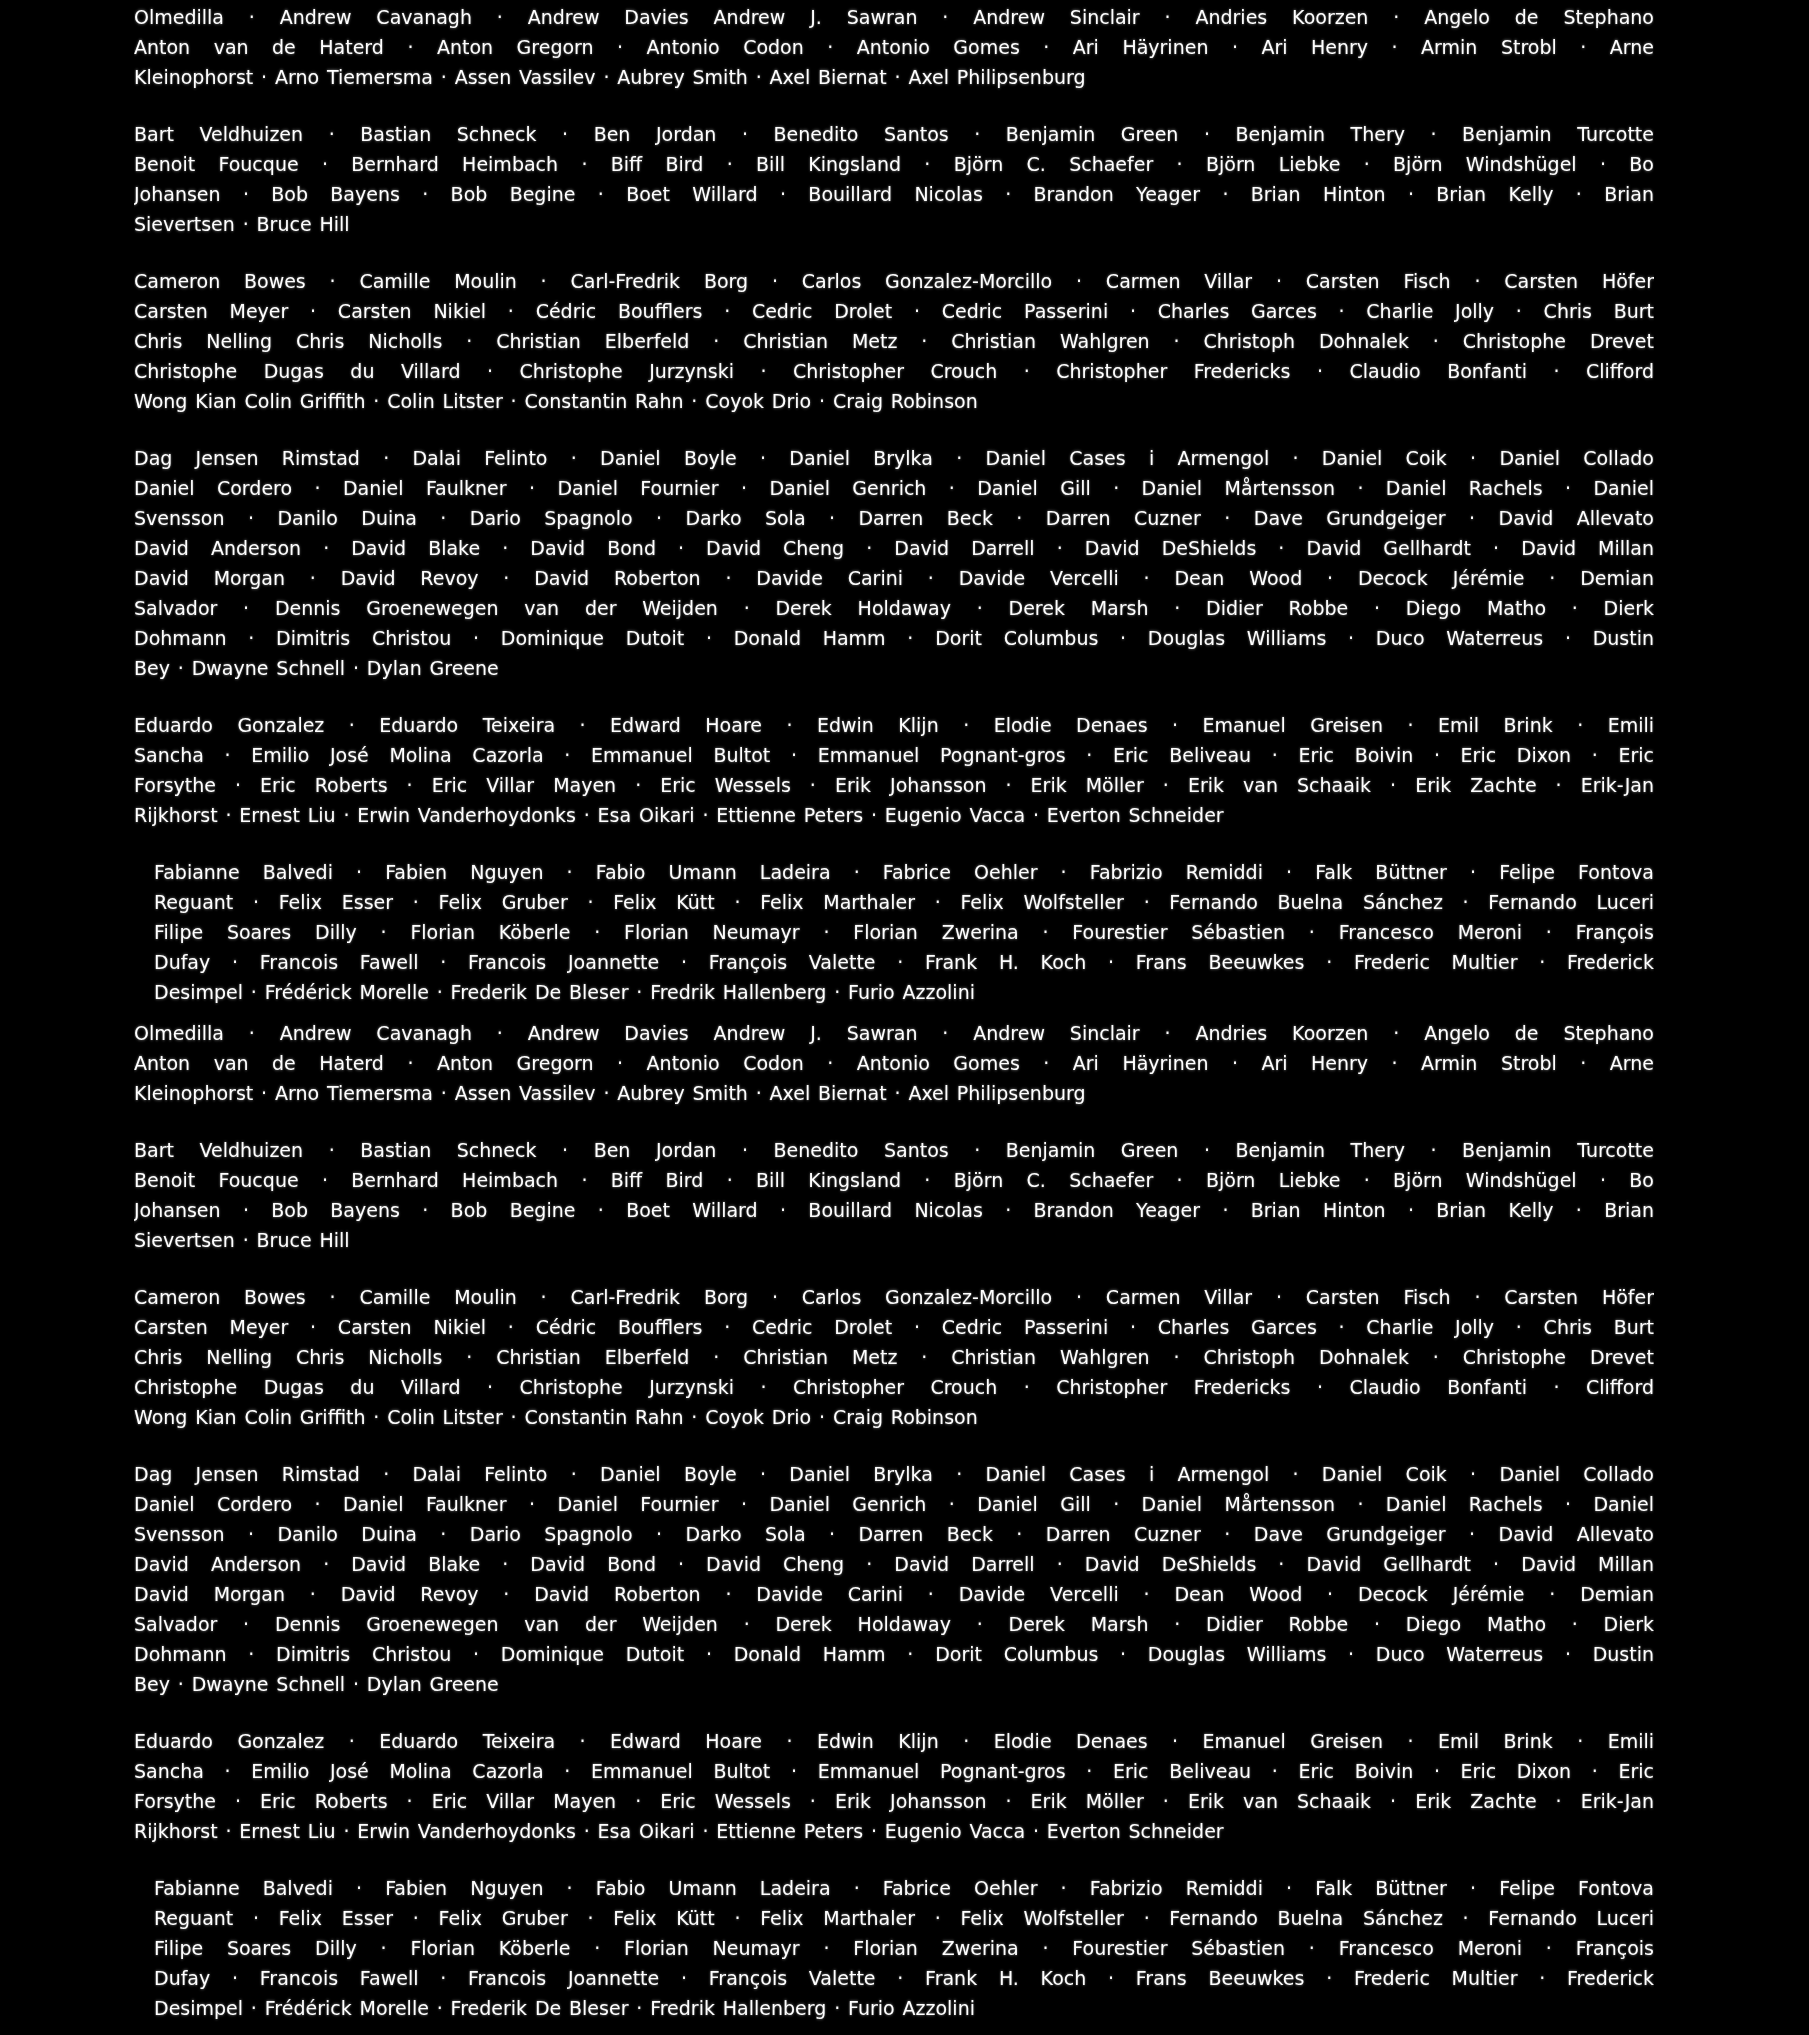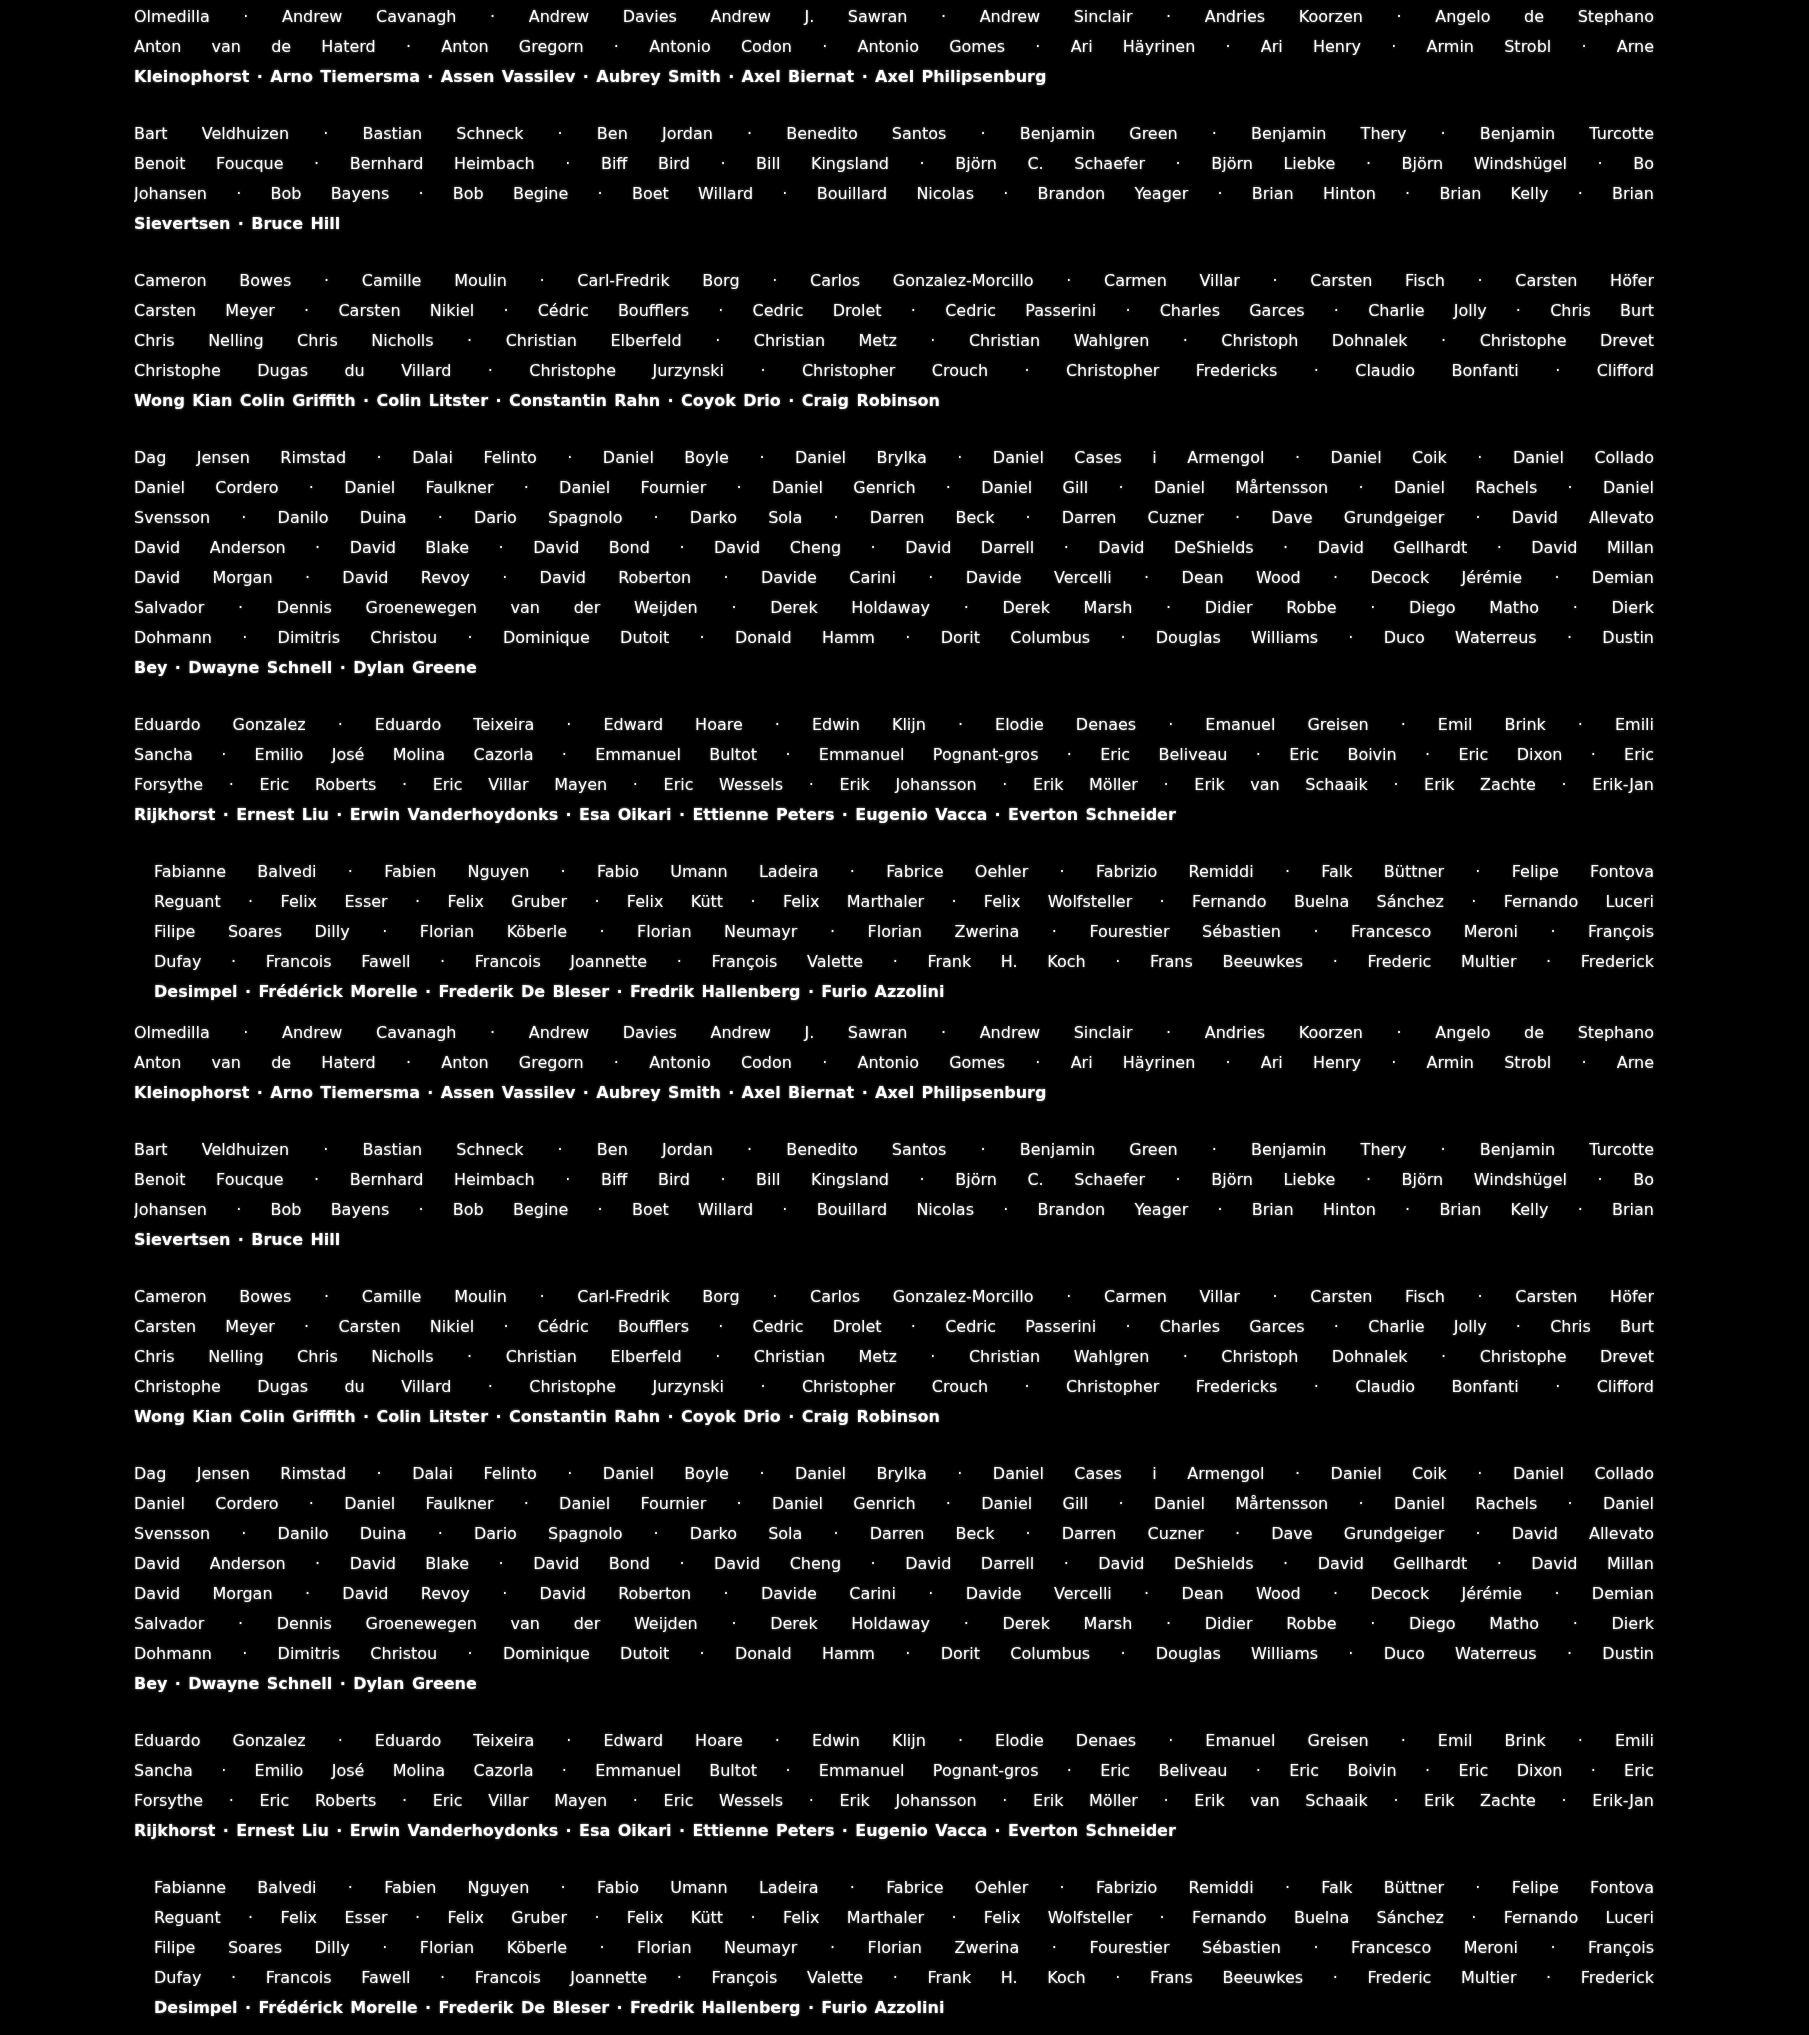--- a/index.html
+++ b/index.html
@@ -15,33 +15,32 @@
     width: 1809px;
     padding: 1.8px 155px 0 134px;
   }
   .block { display: block; }
   .block + .block { margin-top: 11.3px; }
   .group { margin: 0 0 27px 0; }
   .block .group:last-child { margin-bottom: 0; margin-left: 20px; }
   .line {
     color: #ffffff;
     font-family: "DejaVu Sans", "Liberation Sans", sans-serif;
-    font-size: 16px;
+    font-size: 19px;
     line-height: 30px;
     height: 30px;
     overflow: hidden;
     word-spacing: 1.8px;
     text-align: justify;
     text-align-last: justify;
     text-shadow: 0 1.4px 2.3px rgba(255,255,255,0.28), 0 -1.4px 2.3px rgba(255,255,255,0.28);
   }
   .line.final {
     text-align: left;
     text-align-last: left;
-    font-weight: bold;
   }
 </style>
 </head>
 <body>
 
 <div class="screen">
   <div class="credits">
 
     <section class="block">
       <div class="group">

